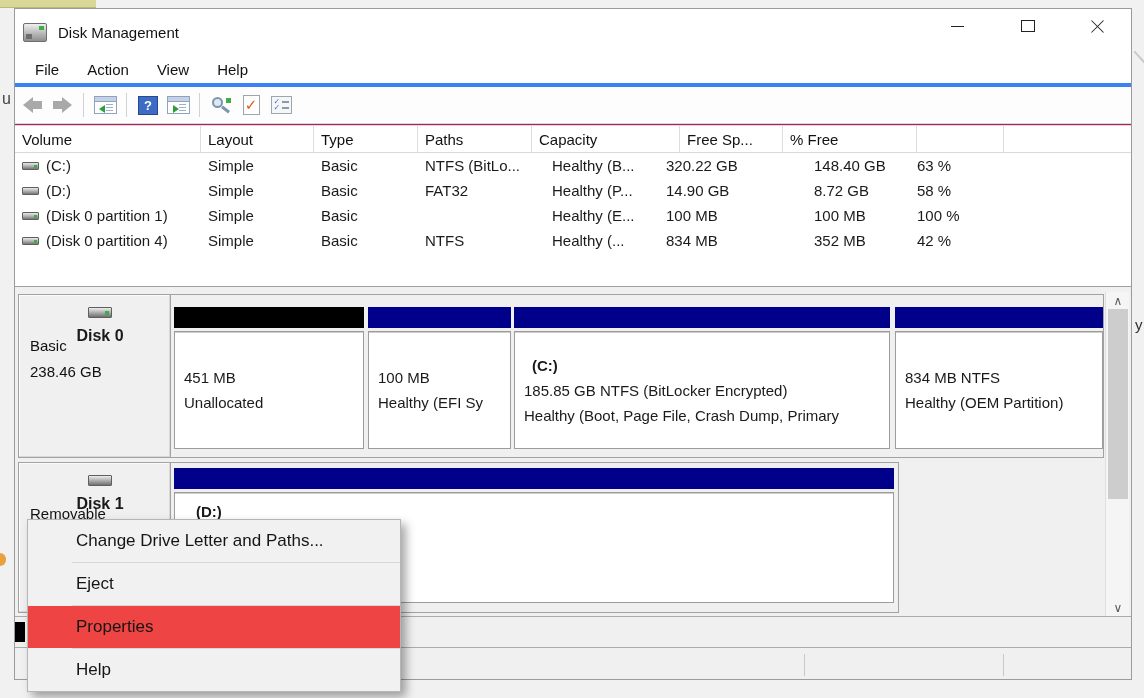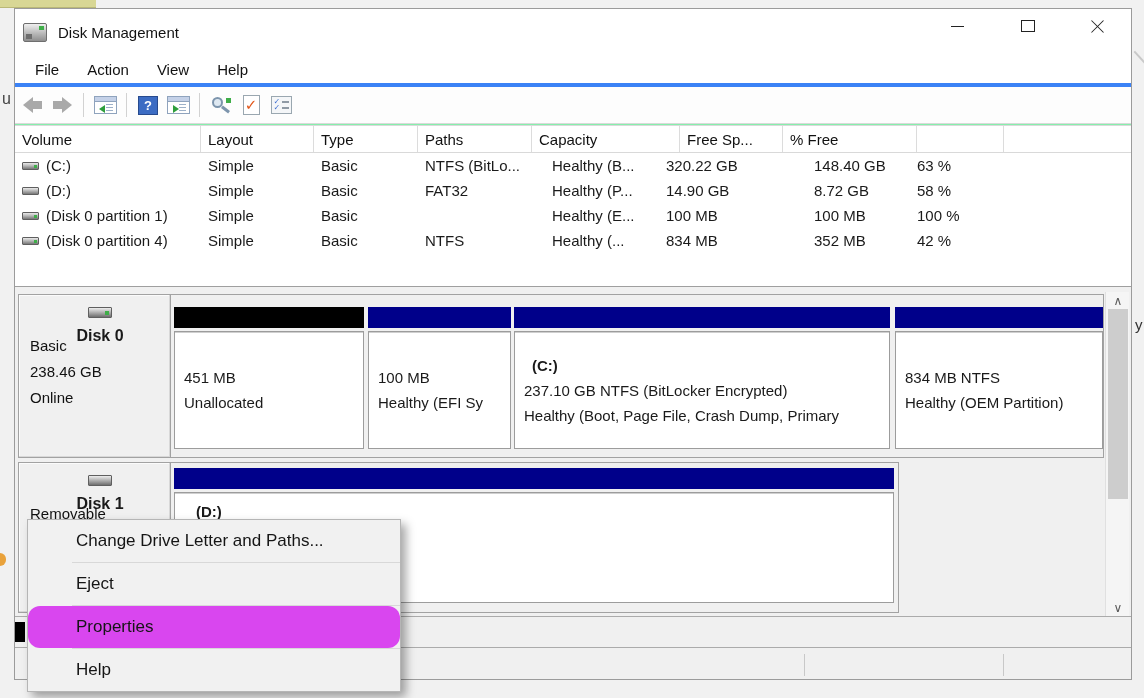--- a/index.html
+++ b/index.html
@@ -16,21 +16,21 @@
   .frag { position:absolute; }
   .frag-topbar { left:0; top:0; width:96px; height:8px; background:#d8d795; border-bottom:1px solid #b9b878; }
   .frag-u { left:2px; top:90px; font-size:16px; color:#444; }
   .frag-y { left:1135px; top:316px; font-size:15px; color:#333; }
   .frag-orange { left:0; top:553px; width:6px; height:13px; background:#e9a23b; border-radius:0 6px 6px 0; }
   .frag-diag { left:1130px; top:60px; width:26px; height:2px; background:#c9c9c9; transform:rotate(48deg); }
 
   
   .window {
     position:absolute; left:14px; top:8px; width:1118px; height:672px;
-    background:#86efac; border:1px solid #9b9b9b;
+    background:#be185d; border:1px solid #9b9b9b;
   }
 
   
   .titlebar { position:relative; height:47px; background:#fff; display:flex; align-items:center; }
   .app-icon { position:relative; width:24px; height:19px; margin-left:8px;
     background:linear-gradient(#efefef,#b9b9b9 55%,#8f8f8f); border:1px solid #6e6e6e; border-radius:2px; }
   .app-icon::before { content:""; position:absolute; left:2px; bottom:2px; width:6px; height:5px; background:#6e6e6e; }
   .app-icon::after { content:""; position:absolute; right:2px; top:2px; width:5px; height:4px; background:#3fae49; }
   .title-text { margin-left:11px; font-size:15px; color:#111; }
   .win-controls { position:absolute; right:11px; top:0; display:flex; }
@@ -123,21 +123,21 @@
   .legend-bar { position:absolute; left:0; top:607px; width:1116px; height:32px; background:#f0f0f0; border-top:1px solid #ababab; border-bottom:1px solid #ababab; }
   .legend-swatch { position:absolute; left:0; top:5px; width:10px; height:20px; background:#000; }
   .status-bar { position:absolute; left:0; top:639px; width:1116px; height:31px; background:#f0f0f0; }
   .sb-div { position:absolute; top:6px; width:1px; height:22px; background:#c8c8c8; }
   .sb-div1 { left:789px; } .sb-div2 { left:988px; }
 
   
   .context-menu { position:absolute; left:27px; top:519px; width:374px; background:#f1f1f1;
     border:1px solid #b5b5b5; box-shadow:5px 5px 9px rgba(0,0,0,0.35); z-index:50; }
   .cm-item { height:42px; display:flex; align-items:center; padding-left:48px; font-size:17px; color:#151515; white-space:nowrap; }
-  .cm-item.highlight { background:#d946ef;border-radius:12px; }
+  .cm-item.highlight { background:#ef4444; }
   .cm-sep { height:1px; background:#d8d8d8; margin-left:44px; }
 </style>
 </head>
 <body>
 
 <div class="frag frag-topbar"></div>
 <div class="frag frag-u">u</div>
 <div class="frag frag-y">y</div>
 <div class="frag frag-orange"></div>
 <div class="frag frag-diag"></div>
@@ -291,21 +291,20 @@
   <div class="disk-pane">
 
     <div class="band band-disk0">
       <div class="disk-card">
         <div class="head">
           <span class="disk-icon green"></span>
           <span class="dname">Disk 0</span>
         </div>
         <div class="dline">Basic</div>
         <div class="dline">238.46 GB</div>
-        <div class="dline">Online</div>
       </div>
 
       <div class="part p-d0-0">
         <div class="bar bar-unalloc"></div>
         <div class="pbox">
           <div class="pline">451 MB</div>
           <div class="pline">Unallocated</div>
         </div>
       </div>
 
@@ -314,21 +313,21 @@
         <div class="pbox">
           <div class="pline">100 MB</div>
           <div class="pline">Healthy (EFI Sy</div>
         </div>
       </div>
 
       <div class="part p-d0-2">
         <div class="bar bar-primary"></div>
         <div class="pbox">
           <div class="pline bold">(C:)</div>
-          <div class="pline">237.10 GB NTFS (BitLocker Encrypted)</div>
+          <div class="pline">185.85 GB NTFS (BitLocker Encrypted)</div>
           <div class="pline">Healthy (Boot, Page File, Crash Dump, Primary</div>
         </div>
       </div>
 
       <div class="part p-d0-3">
         <div class="bar bar-primary"></div>
         <div class="pbox">
           <div class="pline">834 MB NTFS</div>
           <div class="pline">Healthy (OEM Partition)</div>
         </div>

